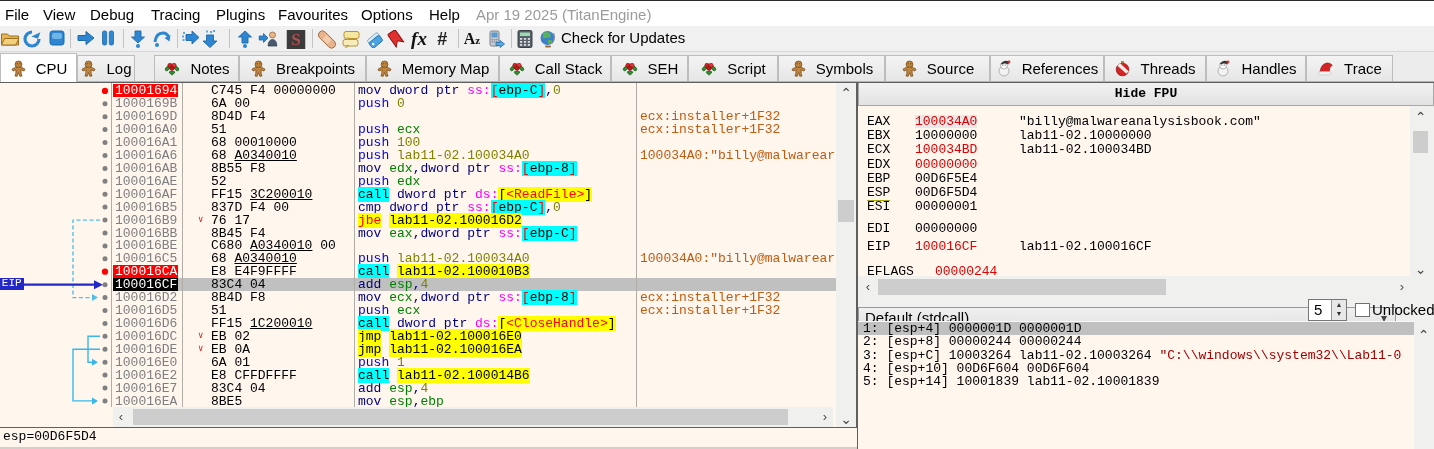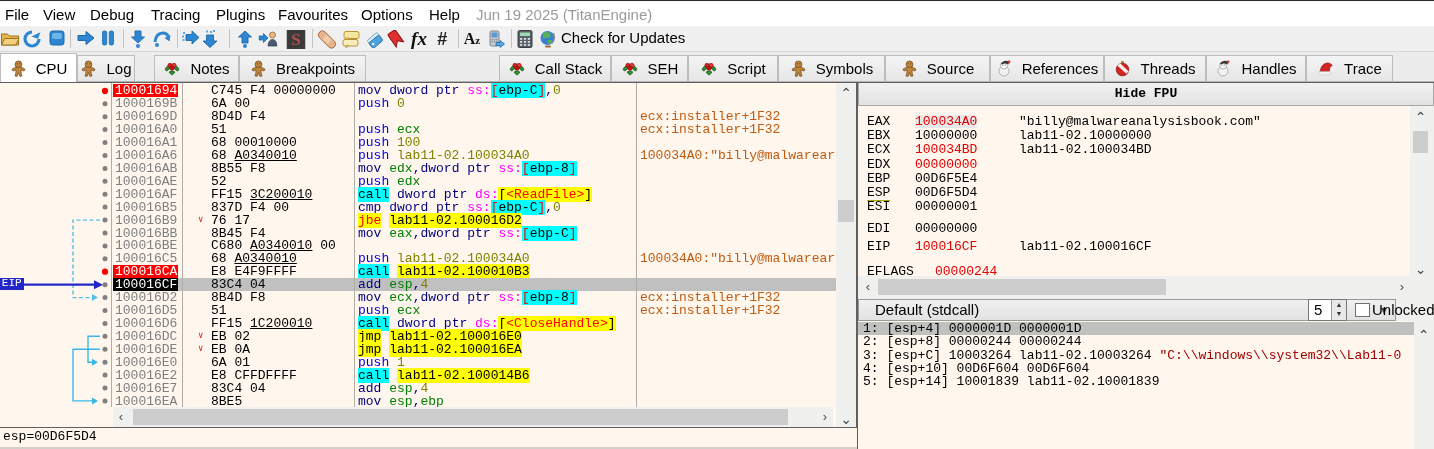--- a/index.html
+++ b/index.html
@@ -83,22 +83,22 @@
 .regrow { position:absolute; left:0; width:552px; height:13px; font-family:"Liberation Mono",monospace;
   font-size:13px; line-height:13px; white-space:pre; }
 .rn { position:absolute; left:9px; }
 .rv { position:absolute; }
 .rv.red { color:#e00000; }
 .rx { position:absolute; left:161px; }
 .und { border-bottom:1.5px solid #a8a800; }
 .regvscroll { position:absolute; left:554px; top:24px; width:19px; height:169px; background:#f0f0ef; }
 .reghscroll { position:absolute; left:1px; top:194px; width:552px; height:19px; background:#f0f0ef; }
 .combrow { position:absolute; left:1px; top:216px; width:576px; height:22px; background:#f0f0ef; }
-.combo { position:absolute; left:0; top:0; width:538px; height:22px; background:linear-gradient(#f0f0f0,#e2e2e2);
-  border:1px solid #999; font-size:15px; line-height:20px; padding-left:16px; }
+.combo { position:absolute; left:0; top:8px; width:538px; height:22px; background:linear-gradient(#f0f0f0,#e2e2e2);
+  border:1px solid #999; font-size:15px; line-height:20px; padding-left:6px; }
 .combo .arr { position:absolute; right:8px; top:0; color:#444; font-size:12px; }
 .spin { position:absolute; left:450px; top:0; width:39px; height:22px; background:#fff; border:1px solid #777;
   font-size:15px; line-height:20px; padding-left:5px; }
 .spinbtn { position:absolute; left:473px; top:0.5px; width:15px; height:20px; background:#e8e8e8;
   border-left:1px solid #999; font-size:7px; line-height:9px; text-align:center; color:#333; }
 .chk { position:absolute; left:497px; top:3.5px; width:14.5px; height:14.5px; background:#fff; border:1px solid #707070; }
 .unlocked { position:absolute; left:514px; top:2px; font-size:15px; }
 .argarea { position:absolute; left:1px; top:238px; width:556px; height:128px; background:#fff6ee; overflow:hidden; }
 .argrow { position:absolute; left:0; width:556px; height:13.3px; font-family:"Liberation Mono",monospace;
   font-size:13px; line-height:13px; white-space:pre; padding-left:5px; }
@@ -110,21 +110,21 @@
 <div class="topline"></div>
 <div class="menubar">
     <span class="mi" style="left:5px">File</span>
     <span class="mi" style="left:43px">View</span>
     <span class="mi" style="left:90px">Debug</span>
     <span class="mi" style="left:151px">Tracing</span>
     <span class="mi" style="left:216px">Plugins</span>
     <span class="mi" style="left:278px">Favourites</span>
     <span class="mi" style="left:361px">Options</span>
     <span class="mi" style="left:429px">Help</span>
-    <span class="mi date" style="left:476px">Jun 19 2025 (TitanEngine)</span>
+    <span class="mi date" style="left:476px">Apr 19 2025 (TitanEngine)</span>
   </div>
 <div class="toolbar">
     <div class="tico" style="left:10px"><svg width="19" height="18" viewBox="0 0 19 18">
         <path d="M1 4 L7 4 L9 6 L18 6 L18 15 L1 15 Z" fill="#e9b44c" stroke="#9a7020" stroke-width="1"></path>
         <path d="M1 15 L4 8.5 L18.6 8.5 L15 15 Z" fill="#f3cf7e" stroke="#9a7020" stroke-width="1"></path>
       </svg></div>
 <div class="tico" style="left:32px"><svg width="18" height="18" viewBox="0 0 18 18">
         <path d="M9 2 A7 7 0 1 0 16 9" fill="none" stroke="#2e86d2" stroke-width="3.2"></path>
         <path d="M16 2 L16 9 L9 9 Z" fill="#2e86d2" transform="rotate(20 16 6)"></path>
       </svg></div>
@@ -278,20 +278,29 @@
       <span class="ttext">Notes</span>
     </div>
 <div class="tab" style="left:239px;width:127px">
       <span class="ticon"><svg width="17" height="17" viewBox="0 0 17 17">
           <circle cx="8.5" cy="4.4" r="3.4" fill="#c08640" stroke="#7a4f1d" stroke-width="0.8"></circle>
           <path d="M5.6 7.2 L2 9.2 L3 11 L6 9.8 L5.8 13.5 L5 16 L7.2 16.3 L8.5 12.6 L9.8 16.3 L12 16 L11.2 13.5 L11 9.8 L14 11 L15 9.2 L11.4 7.2 Z" fill="#c08640" stroke="#7a4f1d" stroke-width="0.8"></path>
           <circle cx="7.2" cy="3.8" r="0.5" fill="#3a2205"></circle>
           <circle cx="9.8" cy="3.8" r="0.5" fill="#3a2205"></circle>
         </svg></span>
       <span class="ttext">Breakpoints</span>
+    </div>
+<div class="tab" style="left:366px;width:133px">
+      <span class="ticon"><svg width="17" height="17" viewBox="0 0 17 17">
+          <circle cx="8.5" cy="4.4" r="3.4" fill="#c08640" stroke="#7a4f1d" stroke-width="0.8"></circle>
+          <path d="M5.6 7.2 L2 9.2 L3 11 L6 9.8 L5.8 13.5 L5 16 L7.2 16.3 L8.5 12.6 L9.8 16.3 L12 16 L11.2 13.5 L11 9.8 L14 11 L15 9.2 L11.4 7.2 Z" fill="#c08640" stroke="#7a4f1d" stroke-width="0.8"></path>
+          <circle cx="7.2" cy="3.8" r="0.5" fill="#3a2205"></circle>
+          <circle cx="9.8" cy="3.8" r="0.5" fill="#3a2205"></circle>
+        </svg></span>
+      <span class="ttext">Memory Map</span>
     </div>
 <div class="tab" style="left:499px;width:112px">
       <span class="ticon"><svg width="18" height="17" viewBox="0 0 18 17">
           <path d="M2 9 Q4 5 8 6 Q7 9 4 11 Q2.5 11 2 9Z" fill="#2f8f2f" stroke="#1a5c1a" stroke-width="0.7"></path>
           <path d="M16 9 Q14 5 10 6 Q11 9 14 11 Q15.5 11 16 9Z" fill="#2f8f2f" stroke="#1a5c1a" stroke-width="0.7"></path>
           <path d="M6 12 Q9 10 12 12 Q10 15 9 15 Q8 15 6 12Z" fill="#2f8f2f" stroke="#1a5c1a" stroke-width="0.7"></path>
           <circle cx="7" cy="5.5" r="2.2" fill="#d42020" stroke="#7d0f0f" stroke-width="0.6"></circle>
           <circle cx="11" cy="5.5" r="2.2" fill="#e83535" stroke="#7d0f0f" stroke-width="0.6"></circle>
           <circle cx="9" cy="8.3" r="2.2" fill="#c01818" stroke="#7d0f0f" stroke-width="0.6"></circle>
         </svg></span>

